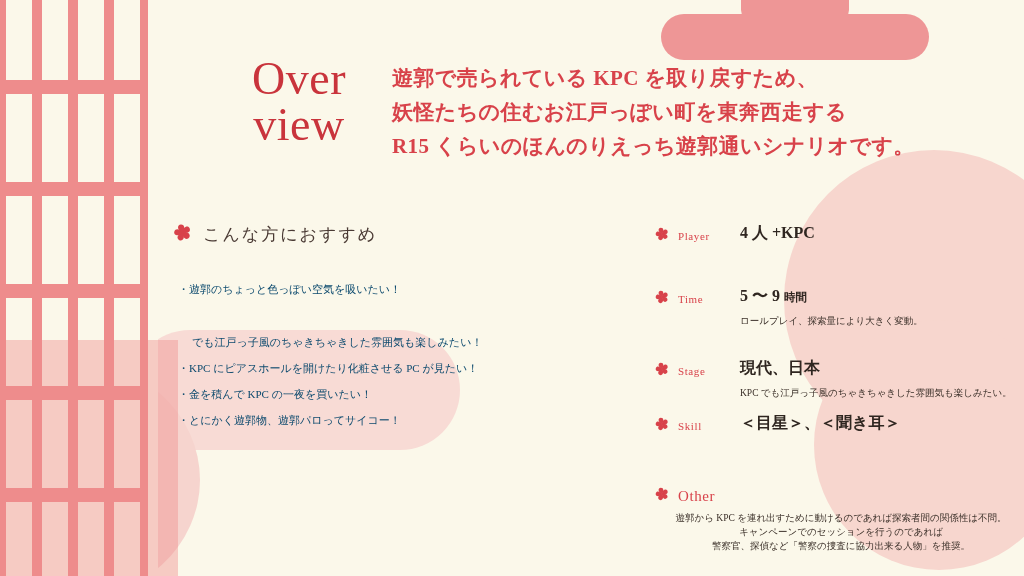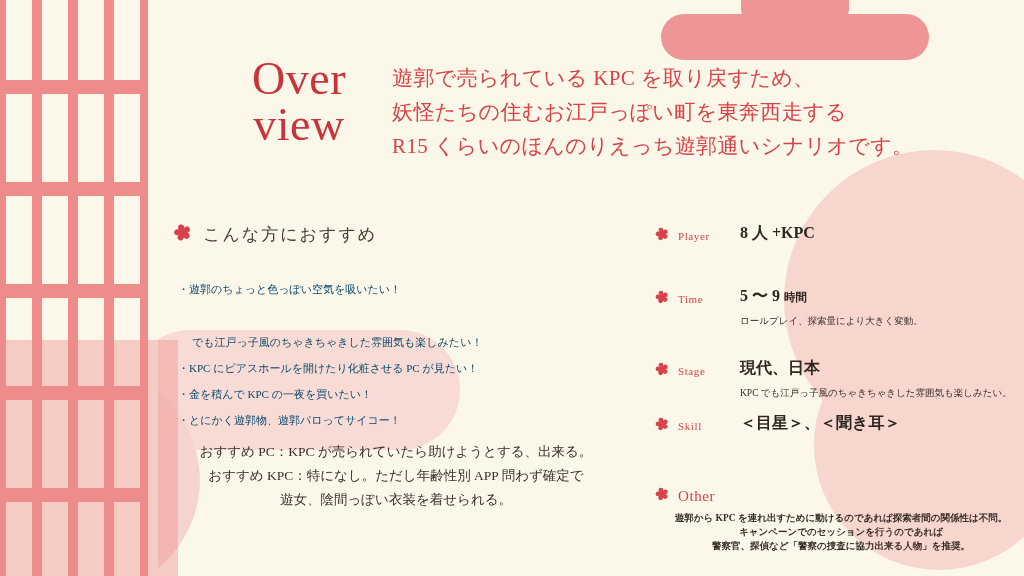--- a/index.html
+++ b/index.html
@@ -64,21 +64,21 @@
     position:absolute;left:224px;top:56px;width:150px;
     color:#C9343C;font-size:46px;line-height:46px;
     font-family:"Liberation Serif","DejaVu Serif",serif;
     text-align:center;letter-spacing:.5px;
   }
   .ov-title span{display:block;}
 
   .ov-lead{
     position:absolute;left:392px;top:61px;
     color:#D8424A;font-size:21px;line-height:34px;
-    letter-spacing:.4px;white-space:nowrap;
+    letter-spacing:.4px;white-space:nowrap;font-weight:bold;
   }
   .ov-lead div{white-space:nowrap;}
 
   
   .plum{display:inline-block;vertical-align:middle;}
 
   
   .sec-head{
     position:absolute;left:172px;top:222px;
     display:flex;align-items:center;gap:10px;
@@ -110,21 +110,21 @@
     position:absolute;left:86px;top:-3px;
     color:#2F2620;font-size:16px;font-weight:bold;white-space:nowrap;
   }
   .spec .val .unit{font-size:11.5px;font-weight:bold;}
   .spec .notes{
     margin-left:86px;margin-top:5px;
     color:#3A2F28;font-size:9.5px;line-height:14px;
   }
   .spec .notes div{white-space:nowrap;}
 
-  .spec-other .notes{margin-left:14px;font-weight:bold;}
+  .spec-other .notes{margin-left:14px;}
   .spec-other .key{font-size:15px;}
 
   
   #row-player{top:226px;}
   #row-time{top:289px;}
   #row-stage{top:361px;}
   #row-skill{top:416px;}
   #row-other{top:486px;text-align:center;}
   .spec{position:absolute;}
 </style>
@@ -205,25 +205,20 @@
   </div>
 
   <div class="bullets" id="bullets">
       <div class="">・遊郭のちょっと色っぽい空気を吸いたい！</div>
       <div class="sub">でも江戸っ子風のちゃきちゃきした雰囲気も楽しみたい！</div>
       <div class="">・KPC にピアスホールを開けたり化粧させる PC が見たい！</div>
       <div class="">・金を積んで KPC の一夜を買いたい！</div>
       <div class="">・とにかく遊郭物、遊郭パロってサイコー！</div>
     </div>
 
-  <div class="rec" id="footnotes">
-      <div>おすすめ PC：KPC が売られていたら助けようとする、出来る。</div>
-      <div>おすすめ KPC：特になし。ただし年齢性別 APP 問わず確定で</div>
-      <div>遊女、陰間っぽい衣装を着せられる。</div>
-    </div>
 
   <div class="spec" id="row-player">
     <div class="row-head">
       <span class="plum"><svg width="16" height="16" viewBox="0 0 32 32" aria-hidden="true">
             <g transform="rotate(0 16 16)">
               <path d="M16 16 C 16 7, 25 4, 27 10 C 29 16, 22 18, 16 16 Z" fill="#D8424A"></path>
             </g>
             <g transform="rotate(72 16 16)">
               <path d="M16 16 C 16 7, 25 4, 27 10 C 29 16, 22 18, 16 16 Z" fill="#D8424A"></path>
             </g>
@@ -233,21 +228,21 @@
             <g transform="rotate(216 16 16)">
               <path d="M16 16 C 16 7, 25 4, 27 10 C 29 16, 22 18, 16 16 Z" fill="#D8424A"></path>
             </g>
             <g transform="rotate(288 16 16)">
               <path d="M16 16 C 16 7, 25 4, 27 10 C 29 16, 22 18, 16 16 Z" fill="#D8424A"></path>
             </g>
             <circle cx="16" cy="16" r="2.2" fill="#D8424A"></circle>
           </svg></span>
       <span class="key">Player</span>
       <span class="val">
-        <span>8 人 +KPC</span>
+        <span>4 人 +KPC</span>
         <span class="unit"></span>
       </span>
     </div>
   </div>
 
   <div class="spec" id="row-time">
     <div class="row-head">
       <span class="plum"><svg width="16" height="16" viewBox="0 0 32 32" aria-hidden="true">
             <g transform="rotate(0 16 16)">
               <path d="M16 16 C 16 7, 25 4, 27 10 C 29 16, 22 18, 16 16 Z" fill="#D8424A"></path>

